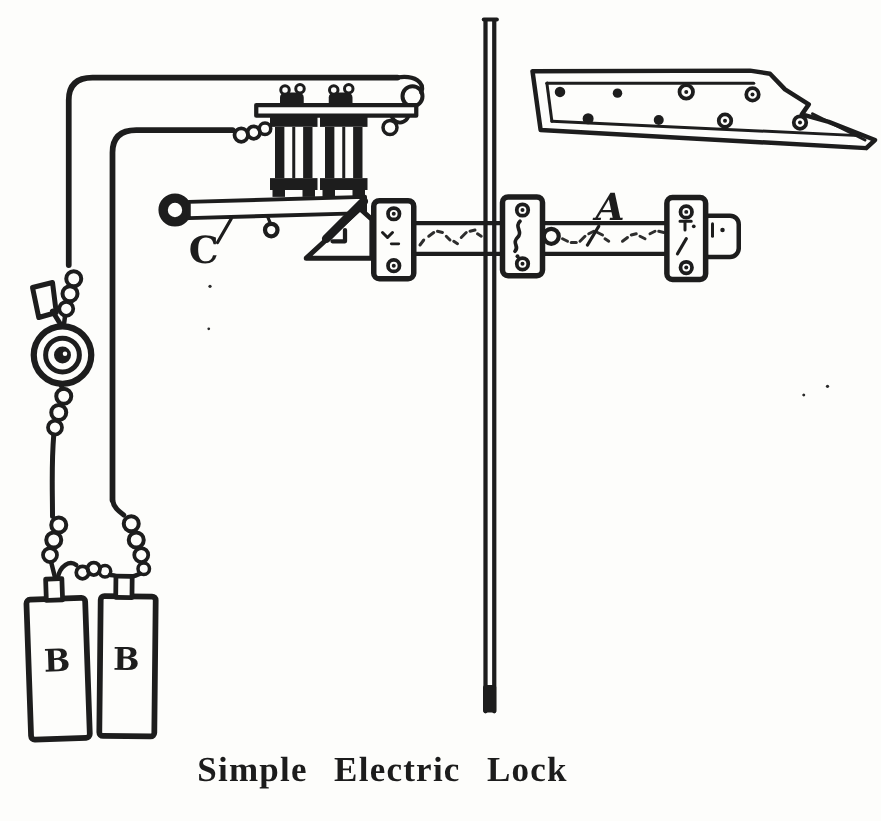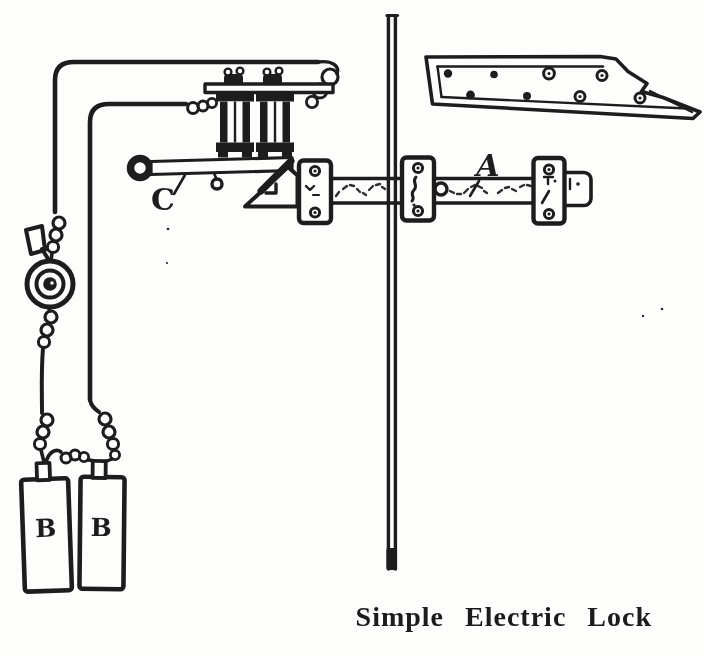--- a/index.html
+++ b/index.html
@@ -15,28 +15,27 @@
   .fillink{fill:#1d1d1d;stroke:none;}
   .paper{fill:#fdfdfb;}
   .lbl{
     font-family:"DejaVu Serif", serif;
     font-weight:bold;
     fill:#1d1d1d;
   }
   .caption{
     position:absolute;
     left:0;top:601px;width:612px;
-    text-align:right;
+    text-align:center;
     font-family:"Liberation Serif", serif;
     font-weight:bold;
     font-size:28px;
     letter-spacing:1px;
     word-spacing:13px;
     color:#1c1c1c;
-    margin-left:40px;
   }
 </style>
 </head>
 <body>
 
 <div class="page">
 <svg width="705" height="657" viewBox="0 0 705 657">
 
   <g>
 

